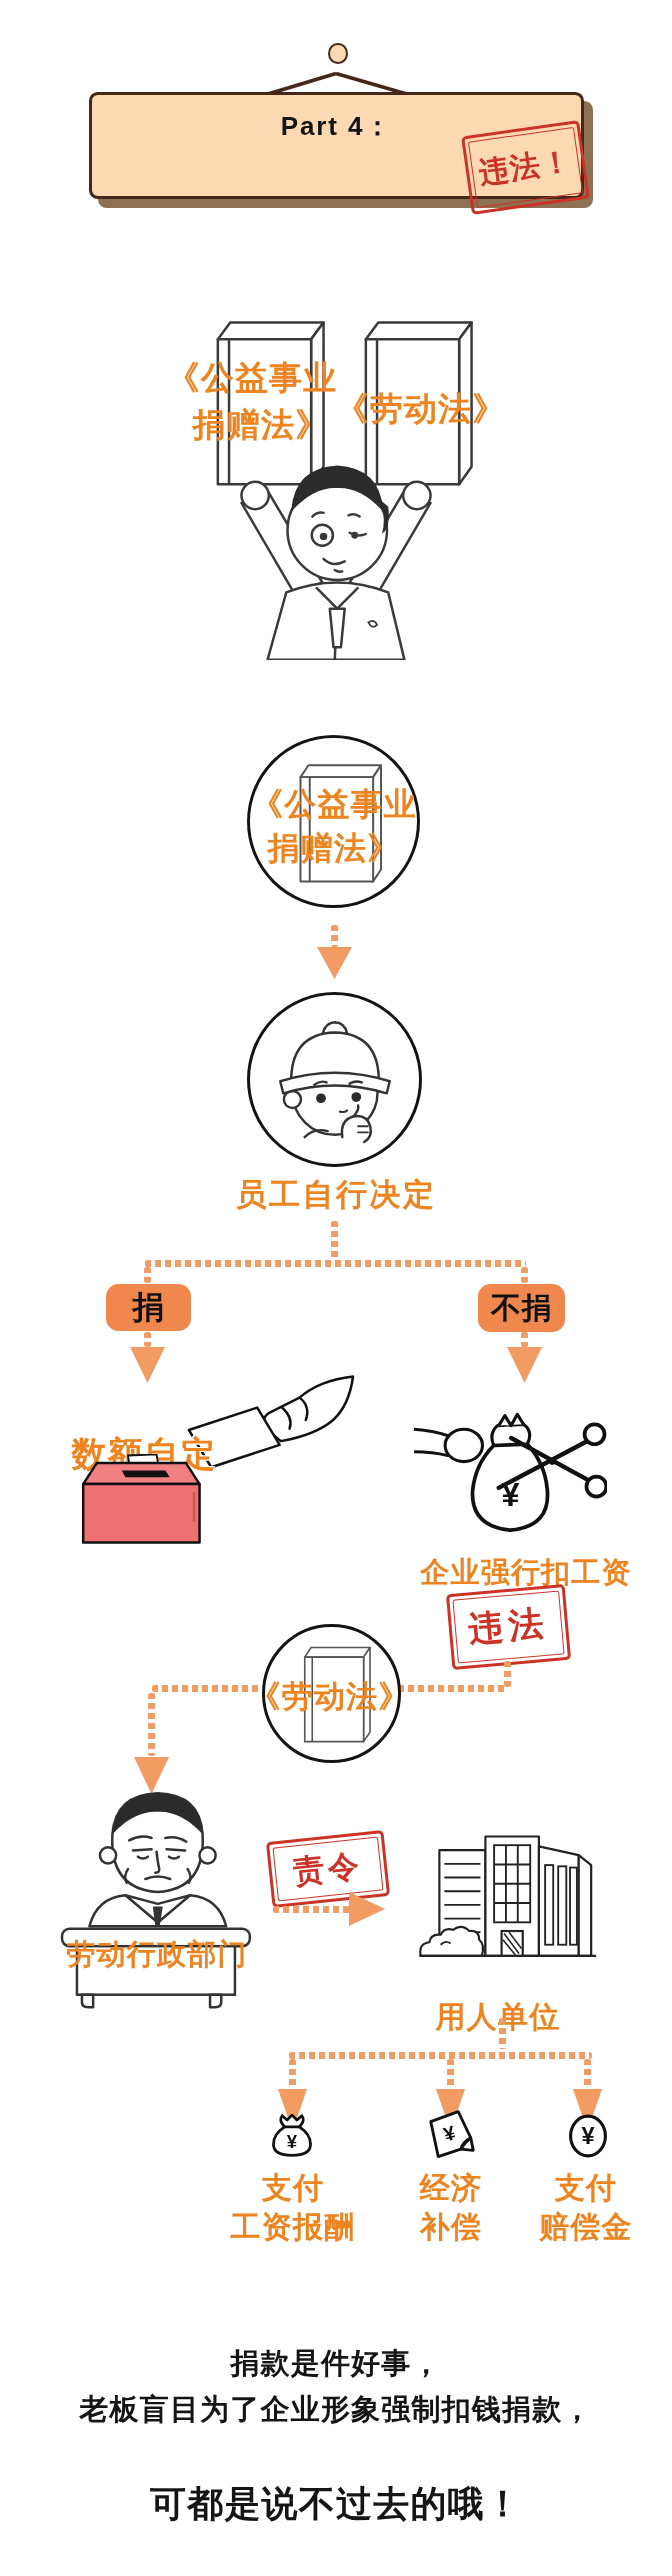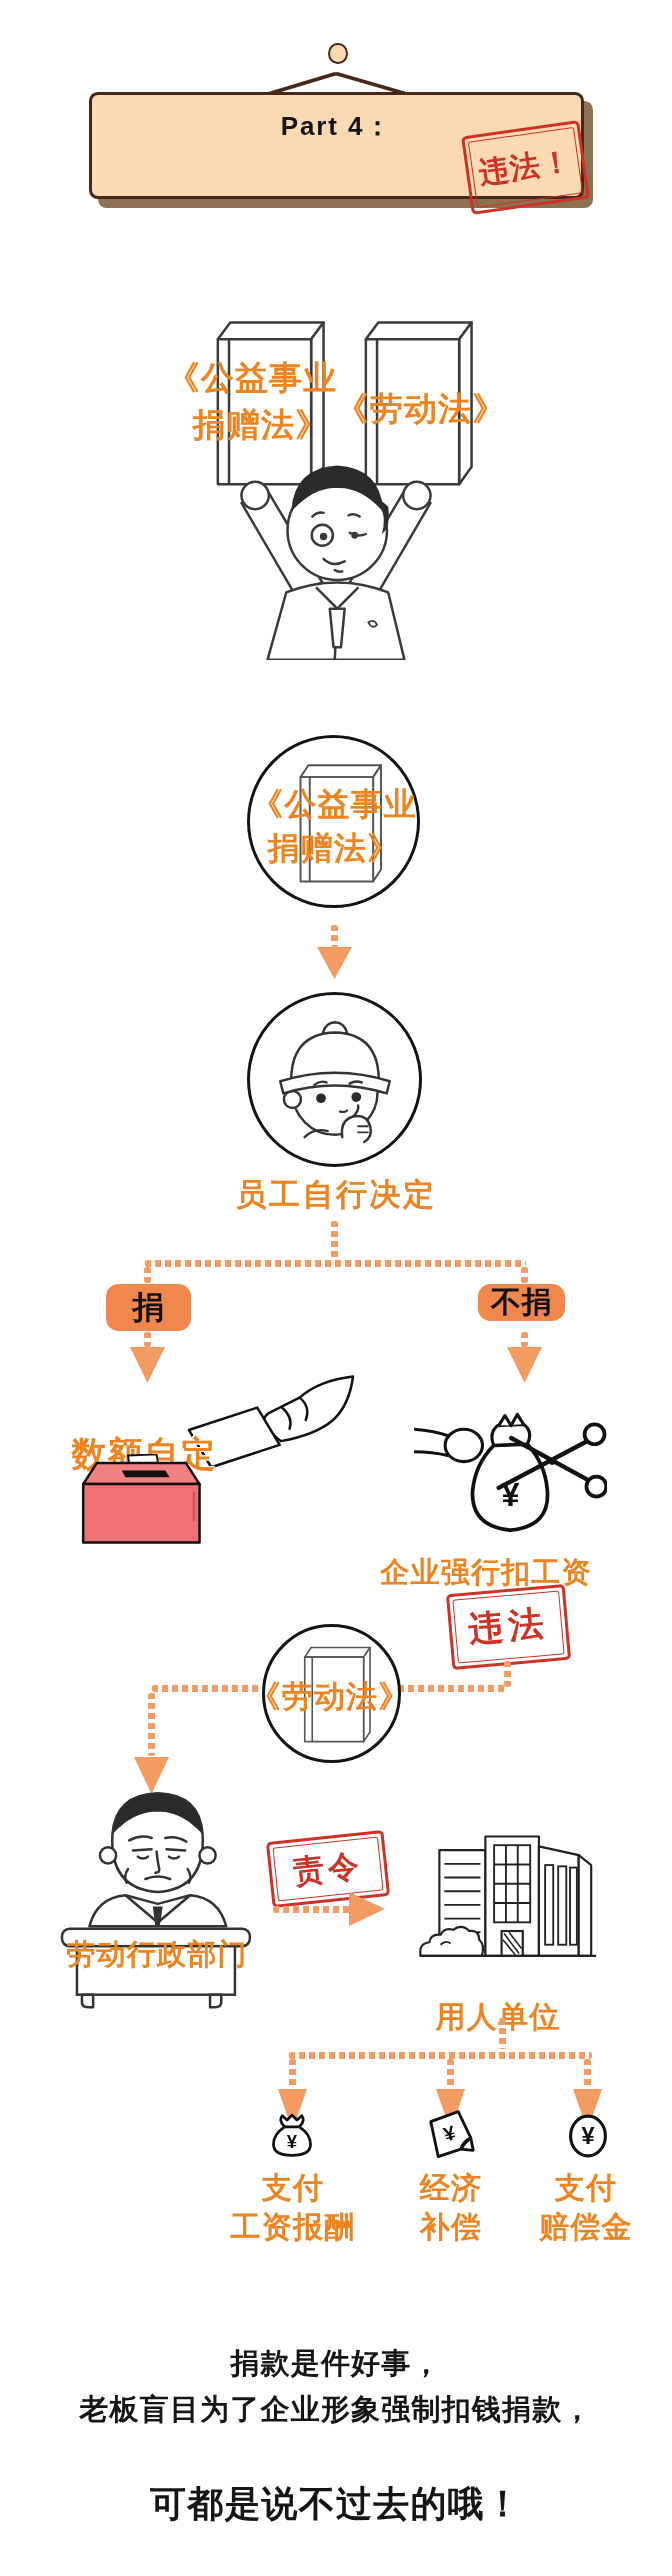--- a/index.html
+++ b/index.html
@@ -158,21 +158,21 @@
   <div class="otext" style="left:336px;top:1174px;font-size:31px;letter-spacing:2.5px;">员工自行决定</div>
 
   <div class="vdots" style="left:331px;top:1221px;height:37px;"></div>
   <div class="hdots" style="left:145px;top:1260px;width:381px;"></div>
   <div class="vdots" style="left:144px;top:1267px;height:16px;"></div>
   <div class="vdots" style="left:521px;top:1267px;height:16px;"></div>
 
   <div class="branchbox" style="left:106px;top:1284px;width:85px;height:47px;font-size:32px;">
     <span>捐</span>
   </div>
-  <div class="branchbox" style="left:478px;top:1284px;width:87px;height:37px;font-size:30px;">
+  <div class="branchbox" style="left:478px;top:1284px;width:87px;height:48px;font-size:30px;">
     <span>不捐</span>
   </div>
 
   <div class="vdots" style="left:144px;top:1332px;height:15px;"></div>
   <div class="tri-down" style="left:130px;top:1347px;width:35px;height:36px;"></div>
   <div class="vdots" style="left:521px;top:1332px;height:15px;"></div>
   <div class="tri-down" style="left:507px;top:1347px;width:35px;height:36px;"></div>
 
   <svg class="abs" style="left:159px;top:1370px;width:199px;height:100px" viewBox="0 0 320 160">
     <g fill="#fff" stroke="#111" stroke-width="4" stroke-linejoin="round" stroke-linecap="round">
@@ -202,21 +202,21 @@
     <path d="M128,60 Q98,90 94,134 Q92,190 155,196 Q220,190 214,130 Q210,88 182,58 Z" fill="#fff" stroke="#111" stroke-width="6" stroke-linejoin="round"></path>
     <text x="155" y="158" font-size="52" font-weight="bold" fill="#111" text-anchor="middle">¥</text>
     <g stroke="#111" stroke-width="7" stroke-linecap="round">
       <line x1="136" y1="128" x2="284" y2="50"></line>
       <line x1="156" y1="48" x2="288" y2="120"></line>
     </g>
     <circle cx="290" cy="42" r="16" fill="#fff" stroke="#111" stroke-width="6"></circle>
     <circle cx="293" cy="126" r="16" fill="#fff" stroke="#111" stroke-width="6"></circle>
     <circle cx="222" cy="86" r="5" fill="#111"></circle>
   </svg>
-  <div class="otext" style="left:486px;top:1553px;font-size:29px;">企业强行扣工资</div>
+  <div class="otext" style="left:526px;top:1553px;font-size:29px;">企业强行扣工资</div>
   <div class="stamp" style="left:449px;top:1589px;width:113px;height:70px;transform:rotate(-5deg);">
     <div class="inner" style="font-size:35px;letter-spacing:5px;">违法</div>
   </div>
 
   <div class="vdots" style="left:504px;top:1661px;height:26px;"></div>
   <div class="hdots" style="left:398px;top:1685px;width:107px;"></div>
   <div class="hdots" style="left:152px;top:1685px;width:110px;"></div>
 
   <div class="circle" style="left:262px;top:1624px;width:133px;height:133px;border-width:3.1px;">
     <svg width="87" height="107" viewBox="0 0 160 200">

